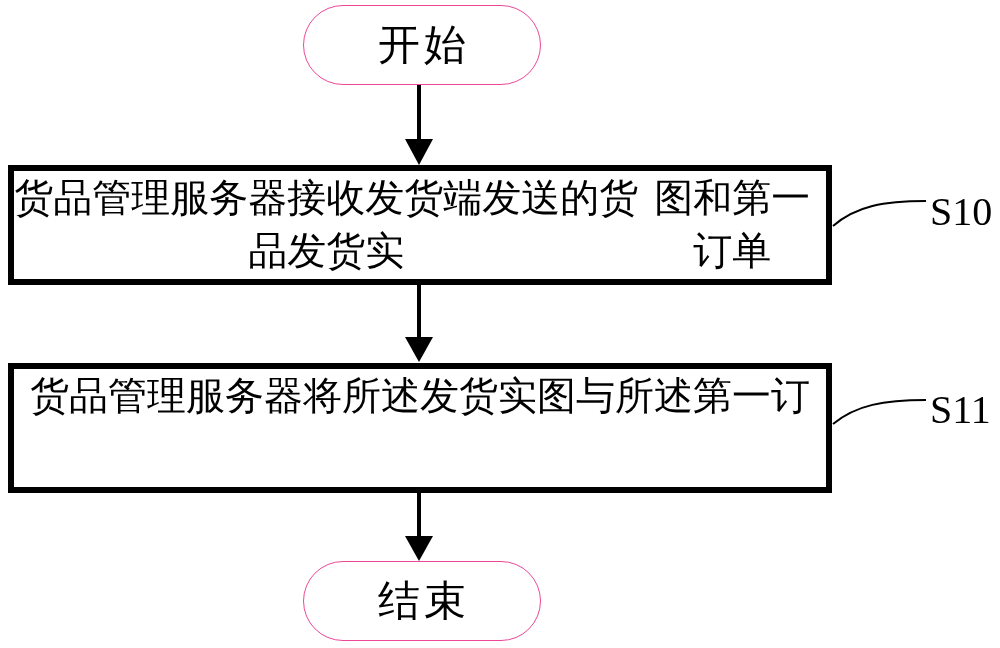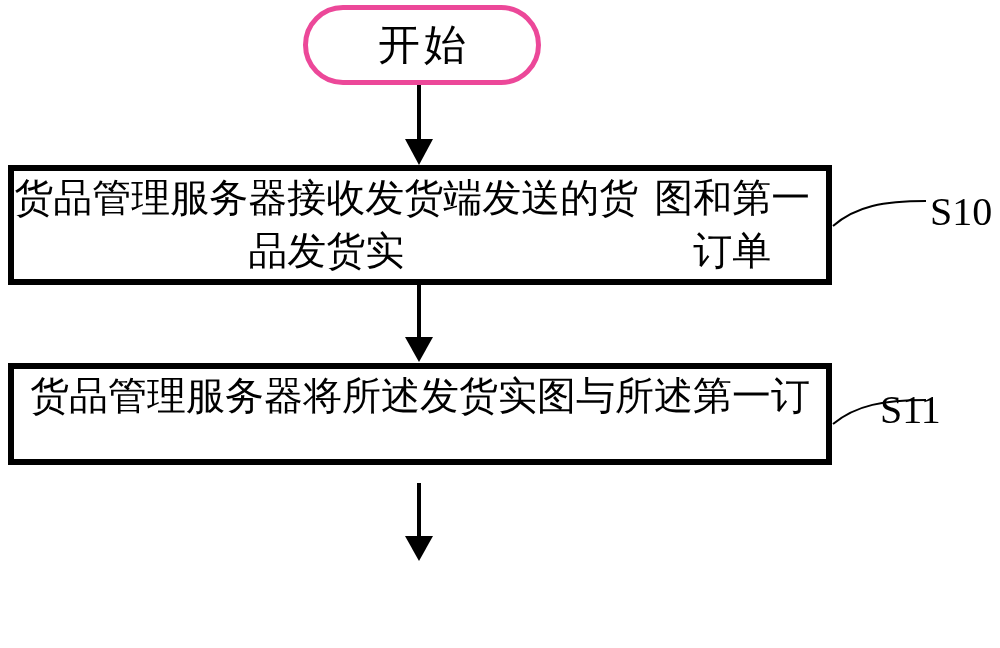--- a/index.html
+++ b/index.html
@@ -19,21 +19,21 @@
   .overlay {
     position: absolute;
     left: 0;
     top: 0;
     width: 1000px;
     height: 648px;
   }
   .stadium {
     position: absolute;
     box-sizing: border-box;
-    border: 5px solid #ec4899;
+    border: 1px solid #ec4899;
     border-radius: 42px;
     background: #ffffff;
     display: flex;
     align-items: center;
     justify-content: center;
     font-size: 42px;
     letter-spacing: 4px;
   }
   .stadium .lbl { text-indent: 4px; }
   #start-node {
@@ -60,35 +60,35 @@
     text-align: center;
     font-size: 39px;
     line-height: 53px;
   }
   #process-box-1 {
     top: 165px;
     height: 120px;
   }
   #process-box-2 {
     top: 363px;
-    height: 102px;
+    height: 130px;
   }
   .step-label {
     position: absolute;
     font-size: 40px;
     line-height: 40px;
     font-family: "Liberation Serif", serif;
     margin-top: 10px;
   }
   #step-label-s10 {
     left: 930px;
     top: 182px;
   }
   #step-label-s11 {
-    left: 880px;
+    left: 930px;
     top: 380px;
   }
 </style>
 </head>
 <body>
 
 <div class="canvas">
 
   <svg class="overlay" viewBox="0 0 1000 648" xmlns="http://www.w3.org/2000/svg">
     <g>
@@ -115,14 +115,17 @@
     <div>货品管理服务器接收发货端发送的货品发货实</div>
     <div>图和第一订单</div>
   </div>
   <div class="step-label" id="step-label-s10">S10</div>
 
   <div class="process" id="process-box-2">
     <div>货品管理服务器将所述发货实图与所述第一订</div>
   </div>
   <div class="step-label" id="step-label-s11">S11</div>
 
+  <div class="stadium" id="end-node">
+    <span class="lbl">结束</span>
+  </div>
 
 </div>
 
 </body></html>

